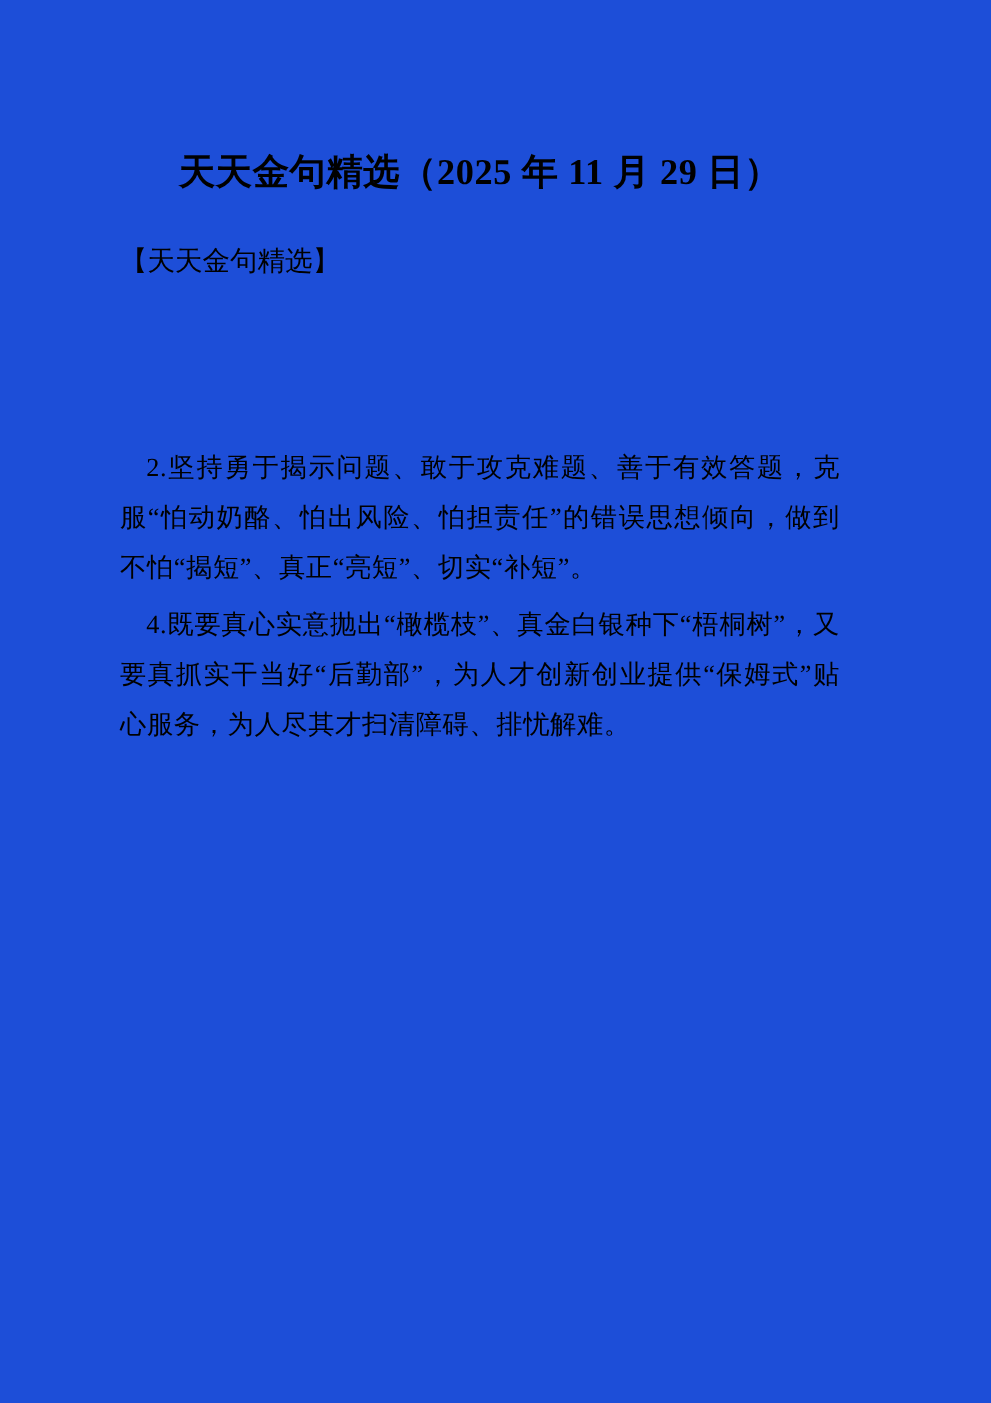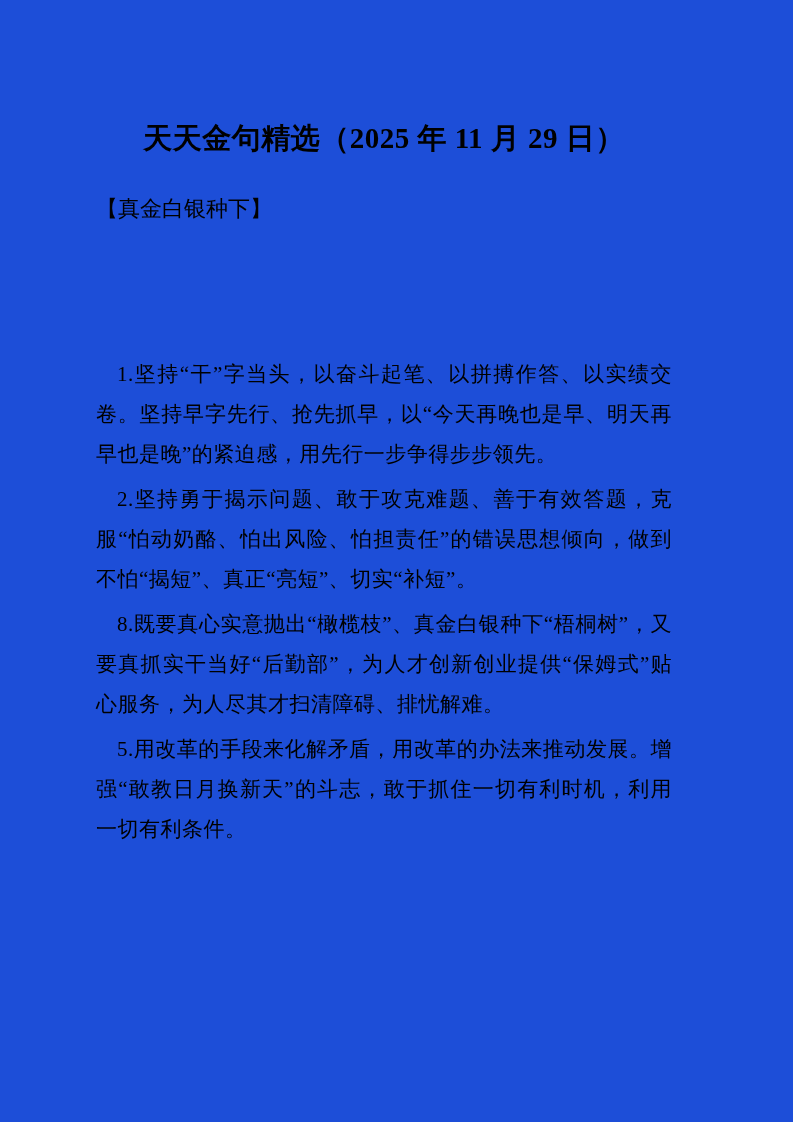--- a/index.html
+++ b/index.html
@@ -46,21 +46,19 @@
     text-indent: 21px;
     letter-spacing: 0.5px;
   }
 </style>
 </head>
 <body>
 
 <div class="page">
   <h1 class="doc-title">天天金句精选（2025 年 11 月 29 日）</h1>
 
-  <p class="doc-subtitle">【真金白银种下】</p>
+  <p class="doc-subtitle">【天天金句精选】</p>
 
   <div class="doc-body">
-    <p>1.坚持“干”字当头，以奋斗起笔、以拼搏作答、以实绩交卷。坚持早字先行、抢先抓早，以“今天再晚也是早、明天再早也是晚”的紧迫感，用先行一步争得步步领先。</p>
     <p>2.坚持勇于揭示问题、敢于攻克难题、善于有效答题，克服“怕动奶酪、怕出风险、怕担责任”的错误思想倾向，做到不怕“揭短”、真正“亮短”、切实“补短”。</p>
-    <p>8.既要真心实意抛出“橄榄枝”、真金白银种下“梧桐树”，又要真抓实干当好“后勤部”，为人才创新创业提供“保姆式”贴心服务，为人尽其才扫清障碍、排忧解难。</p>
-    <p>5.用改革的手段来化解矛盾，用改革的办法来推动发展。增强“敢教日月换新天”的斗志，敢于抓住一切有利时机，利用一切有利条件。</p>
+    <p>4.既要真心实意抛出“橄榄枝”、真金白银种下“梧桐树”，又要真抓实干当好“后勤部”，为人才创新创业提供“保姆式”贴心服务，为人尽其才扫清障碍、排忧解难。</p>
   </div>
 </div>
 
 </body></html>

